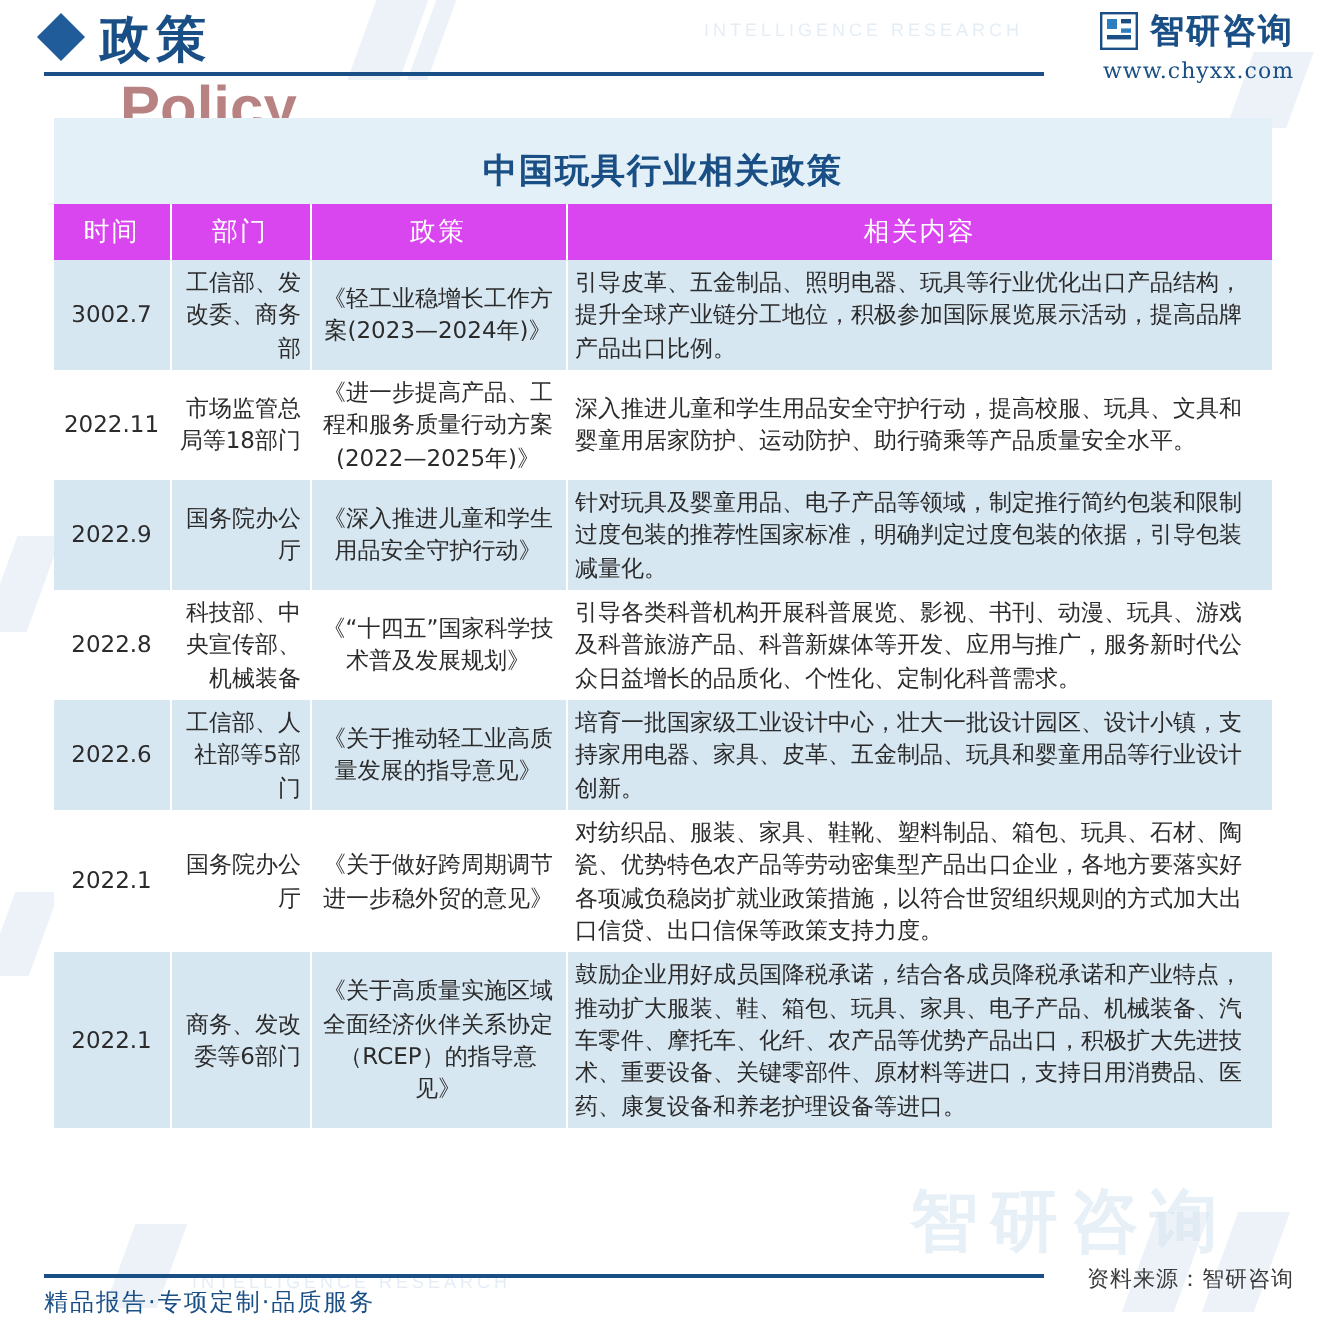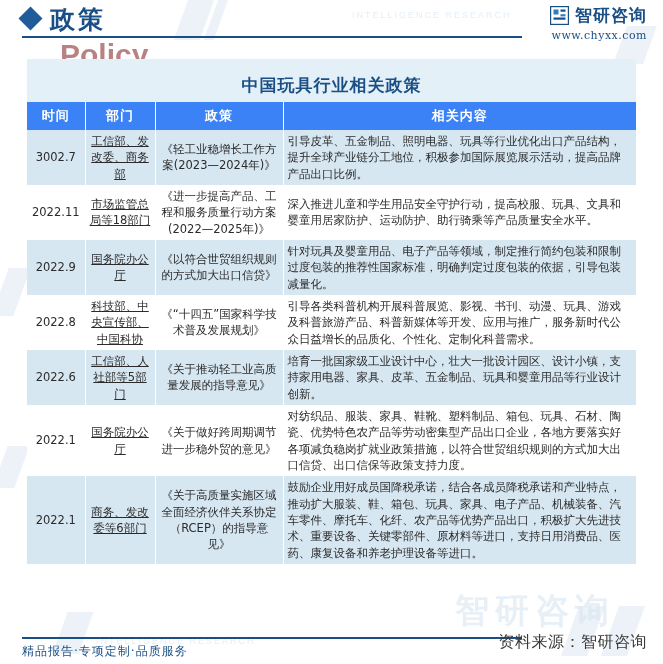--- a/index.html
+++ b/index.html
@@ -132,45 +132,45 @@
     top: 102px;
     width: 609px;
     z-index: 2;
   }
   table.policy {
     border-collapse: collapse;
     width: 609px;
     table-layout: fixed;
   }
   table.policy th {
-    background: #3b82f6;
+    background: #d946ef;
     color: #ffffff;
     font-size: 13px;
-    font-weight: 700;
+    font-weight: 400;
     height: 26px;
     letter-spacing: 1px;
     border-right: 1px solid #ffffff;
     font-family: "DejaVu Sans", "Liberation Sans", sans-serif;
   }
   table.policy th:last-child { border-right: none; margin-top: 42px; }
   table.policy td {
     font-size: 11.5px;
     line-height: 1.42;
     color: #2b2b2b;
     padding: 3px 4px;
     vertical-align: middle;
     border-right: 1px solid #ffffff;
     font-family: "DejaVu Sans", "Liberation Sans", sans-serif;
   }
   table.policy td:last-child { border-right: none; }
   tr.odd td  { background: #d7e7f2; }
   tr.even td { background: #ffffff; }
   td.c-time { text-align: center; white-space: nowrap;
               font-family: "DejaVu Serif","Liberation Serif",serif; font-size: 11.5px; }
-  td.c-dept { text-align: center; text-decoration: underline; }
+  td.c-dept { text-align: right; }
   td.c-pol  { text-align: center; }
   td.c-desc { text-align: left; padding-left: 6px; padding-right: 6px; }
 
   
   .rule-bot {
     position: absolute;
     left: 22px;
     top: 637px;
     width: 500px;
     height: 2px;
@@ -185,21 +185,21 @@
     font-weight: 400;
     color: #1a4f85;
     letter-spacing: 1px;
     z-index: 3;
     font-family: "DejaVu Sans", sans-serif;
   }
   .footer-right {
     position: absolute;
     right: 16px;
     top: 632px;
-    font-size: 16px;
+    font-size: 11px;
     color: #3a3a3a;
     letter-spacing: .5px;
     z-index: 3;
     font-family: "DejaVu Sans", sans-serif;
   }
 </style>
 </head>
 <body>
 
 <div>
@@ -270,26 +270,26 @@
       </tr>
       <tr class="even">
         <td class="c-time">2022.11</td>
         <td class="c-dept">市场监管总局等18部门</td>
         <td class="c-pol">《进一步提高产品、工程和服务质量行动方案(2022—2025年)》</td>
         <td class="c-desc">深入推进儿童和学生用品安全守护行动，提高校服、玩具、文具和婴童用居家防护、运动防护、助行骑乘等产品质量安全水平。</td>
       </tr>
       <tr class="odd">
         <td class="c-time">2022.9</td>
         <td class="c-dept">国务院办公厅</td>
-        <td class="c-pol">《以符合世贸组织规则的方式加大出口信贷》</td>
+        <td class="c-pol">《深入推进儿童和学生用品安全守护行动》</td>
         <td class="c-desc">针对玩具及婴童用品、电子产品等领域，制定推行简约包装和限制过度包装的推荐性国家标准，明确判定过度包装的依据，引导包装减量化。</td>
       </tr>
       <tr class="even">
         <td class="c-time">2022.8</td>
-        <td class="c-dept">科技部、中央宣传部、中国科协</td>
+        <td class="c-dept">科技部、中央宣传部、机械装备</td>
         <td class="c-pol">《“十四五”国家科学技术普及发展规划》</td>
         <td class="c-desc">引导各类科普机构开展科普展览、影视、书刊、动漫、玩具、游戏及科普旅游产品、科普新媒体等开发、应用与推广，服务新时代公众日益增长的品质化、个性化、定制化科普需求。</td>
       </tr>
       <tr class="odd">
         <td class="c-time">2022.6</td>
         <td class="c-dept">工信部、人社部等5部门</td>
         <td class="c-pol">《关于推动轻工业高质量发展的指导意见》</td>
         <td class="c-desc">培育一批国家级工业设计中心，壮大一批设计园区、设计小镇，支持家用电器、家具、皮革、五金制品、玩具和婴童用品等行业设计创新。</td>
       </tr>
       <tr class="even">

